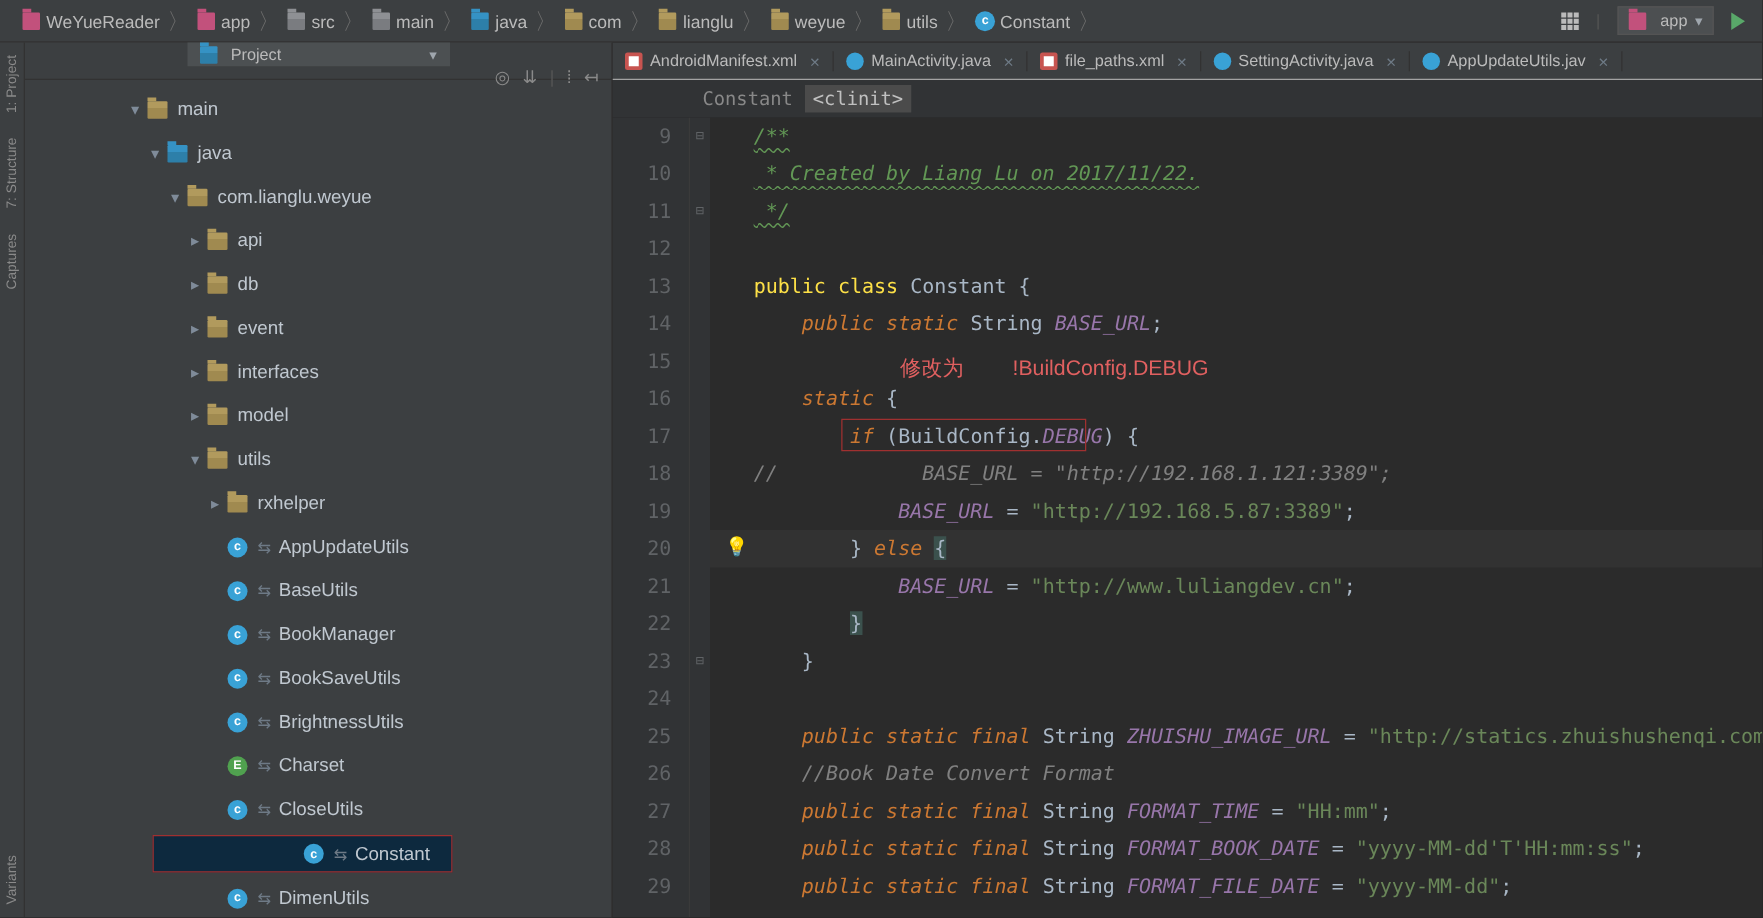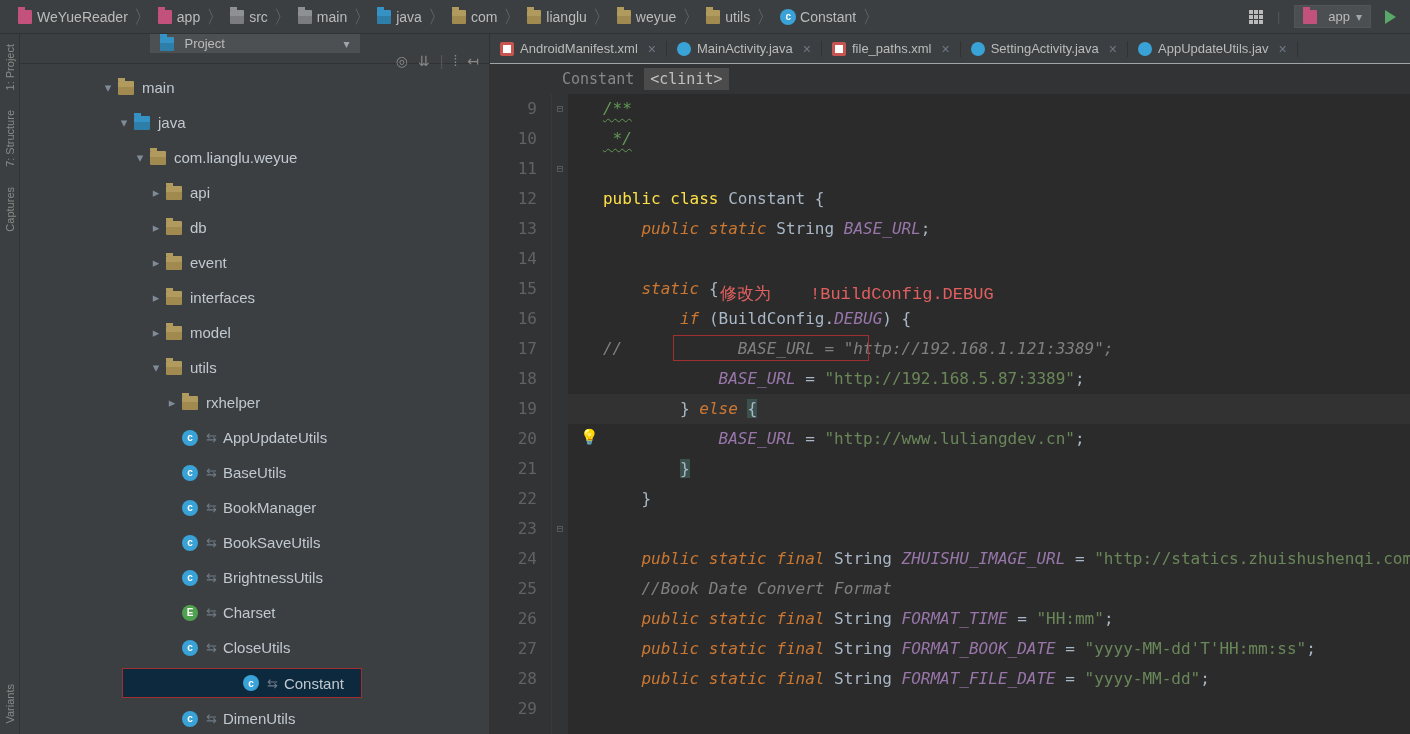--- a/index.html
+++ b/index.html
@@ -270,21 +270,21 @@
 }
 .code-line.current { background: #323232; }
 .annotation-box {
   position: absolute;
   border: 1px solid #a03030;
   pointer-events: none;
 }
 .annotation-text {
   position: absolute;
   color: #e06060;
-  font-family: Liberation Mono, monospace;
+  font-family: Liberation Sans, sans-serif;
   font-size: 17px;
 }
 
 .kw { color: #cc7832; font-style: italic;}
 .kwnf { color: #fde047; text-align: center; }
 .str { color: #6a8759; }
 .typ { color: #a9b7c6; }
 .fld { color: #9876aa; font-style: italic;}
 .cmt { color: #808080; font-style: italic;}
 .cmtdoc { color: #629755; font-style: italic; text-decoration: underline wavy #629755 1px; text-underline-offset:4px;}
@@ -545,20 +545,21 @@
           <div></div>
           <div></div>
           <div></div>
           <div></div>
         </div>
       <div class="code" id="code">
         <span class="annotation-text" style="top:186px;left:152px;">修改为</span>
         <span class="annotation-text" style="top:186px;left:242px;">!BuildConfig.DEBUG</span>
         <div class="annotation-box" style="top:241px;left:105px;width:196px;height:26px;"></div>
       <div class="code-line">&nbsp;&nbsp;&nbsp;<span class="cmtdoc">/**</span></div>
+          <div class="code-line">&nbsp;&nbsp;&nbsp;<span class="cmtdoc"> * Created by Liang Lu on 2017/11/22.</span></div>
           <div class="code-line">&nbsp;&nbsp;&nbsp;<span class="cmtdoc"> */</span></div>
           <div class="code-line"></div>
           <div class="code-line">&nbsp;&nbsp;&nbsp;<span class="kwnf">public class</span> <span class="ident">Constant</span> <span class="paren">{</span></div>
           <div class="code-line">&nbsp;&nbsp;&nbsp;&nbsp;&nbsp;&nbsp;&nbsp;<span class="kw">public static</span> <span class="typ">String</span> <span class="fld">BASE_URL</span><span class="paren">;</span></div>
           <div class="code-line"></div>
           <div class="code-line">&nbsp;&nbsp;&nbsp;&nbsp;&nbsp;&nbsp;&nbsp;<span class="kw">static</span> <span class="paren">{</span></div>
           <div class="code-line">&nbsp;&nbsp;&nbsp;&nbsp;&nbsp;&nbsp;&nbsp;&nbsp;&nbsp;&nbsp;&nbsp;<span class="kw">if</span> <span class="paren">(</span><span class="ident">BuildConfig</span><span class="paren">.</span><span class="fld">DEBUG</span><span class="paren">) {</span></div>
           <div class="code-line">&nbsp;&nbsp;&nbsp;<span class="cmt">//            BASE_URL = "http://192.168.1.121:3389";</span></div>
           <div class="code-line">&nbsp;&nbsp;&nbsp;&nbsp;&nbsp;&nbsp;&nbsp;&nbsp;&nbsp;&nbsp;&nbsp;&nbsp;&nbsp;&nbsp;&nbsp;<span class="fld">BASE_URL</span> <span class="paren">=</span> <span class="str">"http://192.168.5.87:3389"</span><span class="paren">;</span></div>
           <div class="code-line current">&nbsp;&nbsp;&nbsp;&nbsp;&nbsp;&nbsp;&nbsp;&nbsp;&nbsp;&nbsp;&nbsp;<span class="paren">}</span> <span class="kw">else</span> <span class="paren brace-hl">{</span></div>

